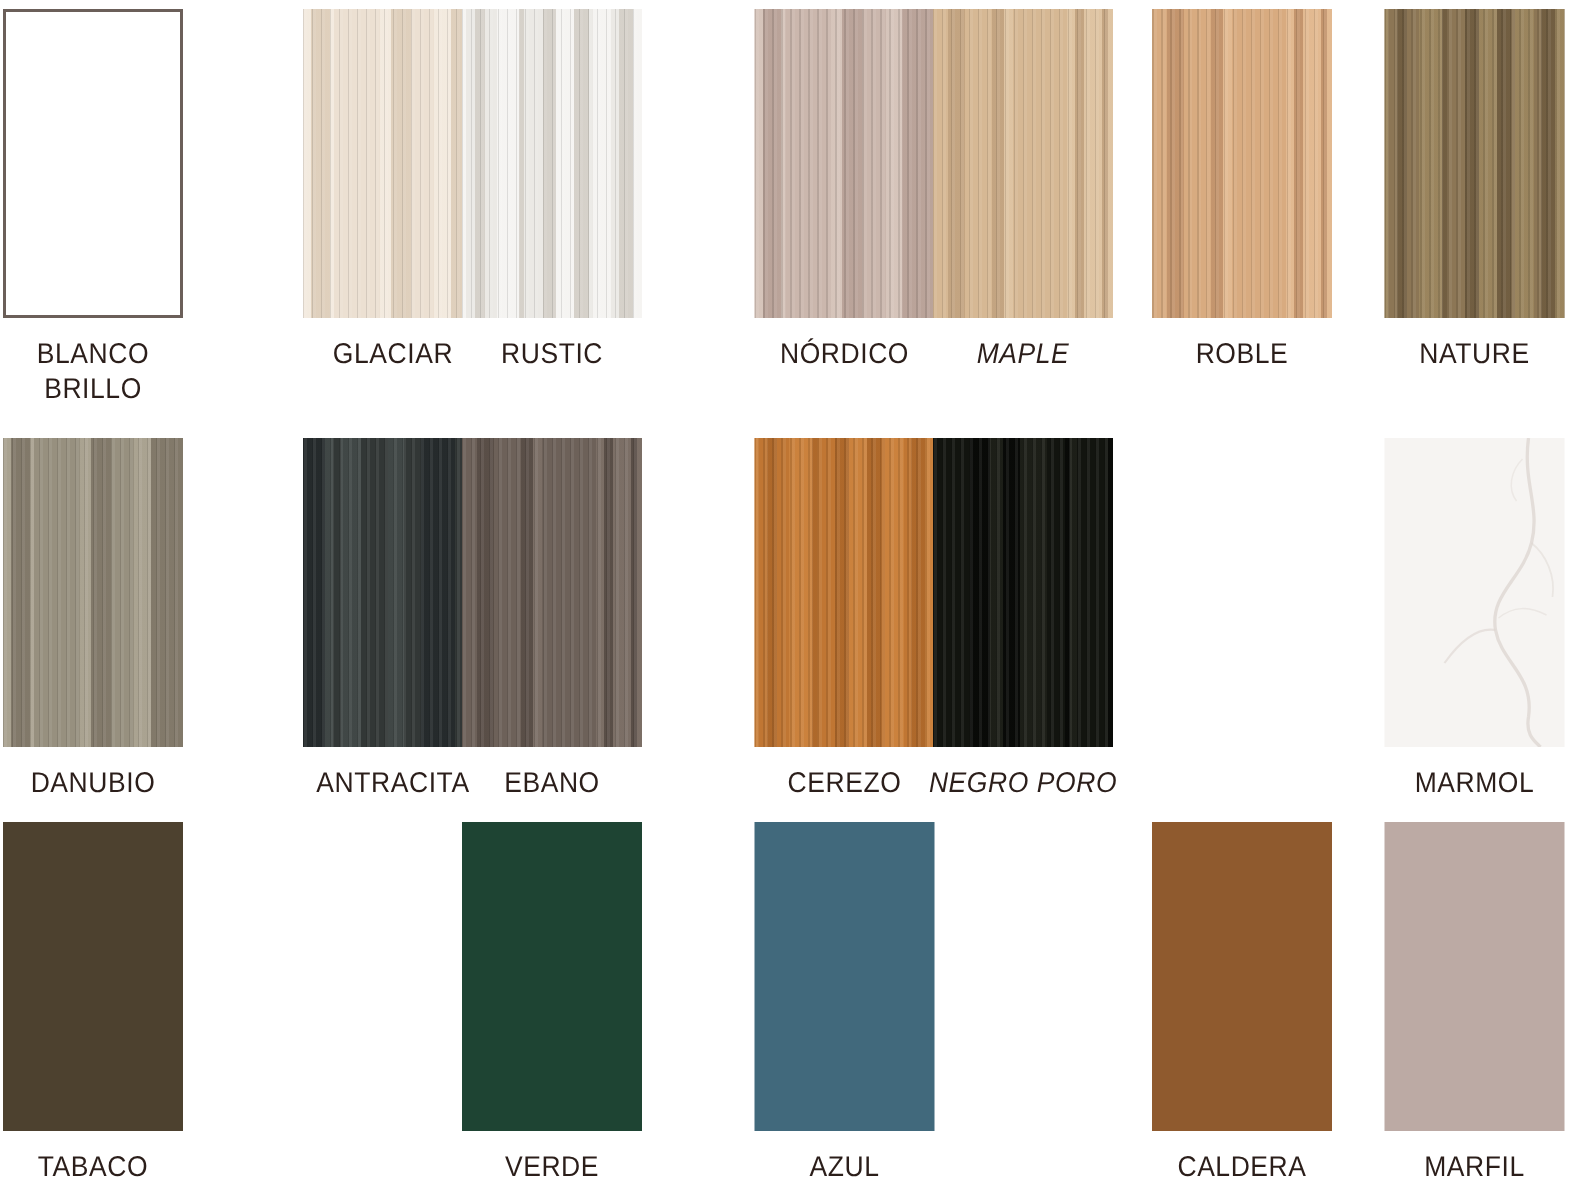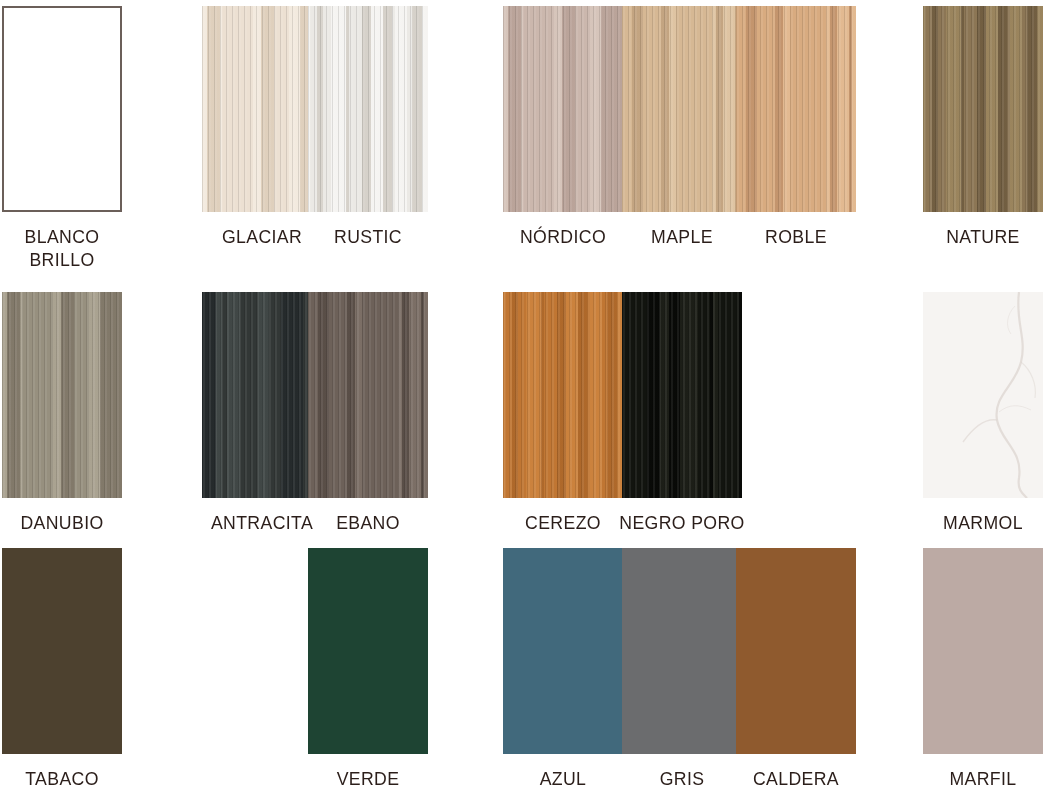--- a/index.html
+++ b/index.html
@@ -66,22 +66,22 @@
 
   
   .row-0 { top: 6px; }
   .row-1 { top: 292px; }
   .row-2 { top: 548px; }
 
   .col-0 { left: 2px; }
   .col-1 { left: 157px; margin-left: 45px; }
   .col-2 { left: 308px; }
   .col-3 { left: 467px; padding-left: 36px; }
-  .col-4 { left: 622px; }
-  .col-5 { left: 736px; }
+  .col-4 { left: 622px; font-style: italic; }
+  .col-5 { left: 768px; }
   .col-6 { left: 923px; }
 
   
   .label.wide { width: 150px; margin-left: -15px; }
 </style>
 </head>
 <body>
 
 <div id="board">
     <div class="swatch-cell row-0 col-0">
@@ -195,24 +195,20 @@
       <div class="label">TABACO</div>
     </div>
     <div class="swatch-cell row-2 col-2">
       <div class="swatch" style="background-color: rgb(30, 68, 51);"></div>
       <div class="label">VERDE</div>
     </div>
     <div class="swatch-cell row-2 col-3">
       <div class="swatch" style="background-color: rgb(65, 105, 124);"></div>
       <div class="label">AZUL</div>
     </div>
-    <div class="swatch-cell row-2 col-4">
-      <div class="swatch" style="background-color: rgb(107, 108, 110);"></div>
-      <div class="label">GRIS</div>
-    </div>
     <div class="swatch-cell row-2 col-5">
       <div class="swatch" style="background-color: rgb(143, 90, 46);"></div>
       <div class="label">CALDERA</div>
     </div>
     <div class="swatch-cell row-2 col-6">
       <div class="swatch" style="background-color: rgb(188, 170, 164);"></div>
       <div class="label">MARFIL</div>
     </div>
   </div>
 

